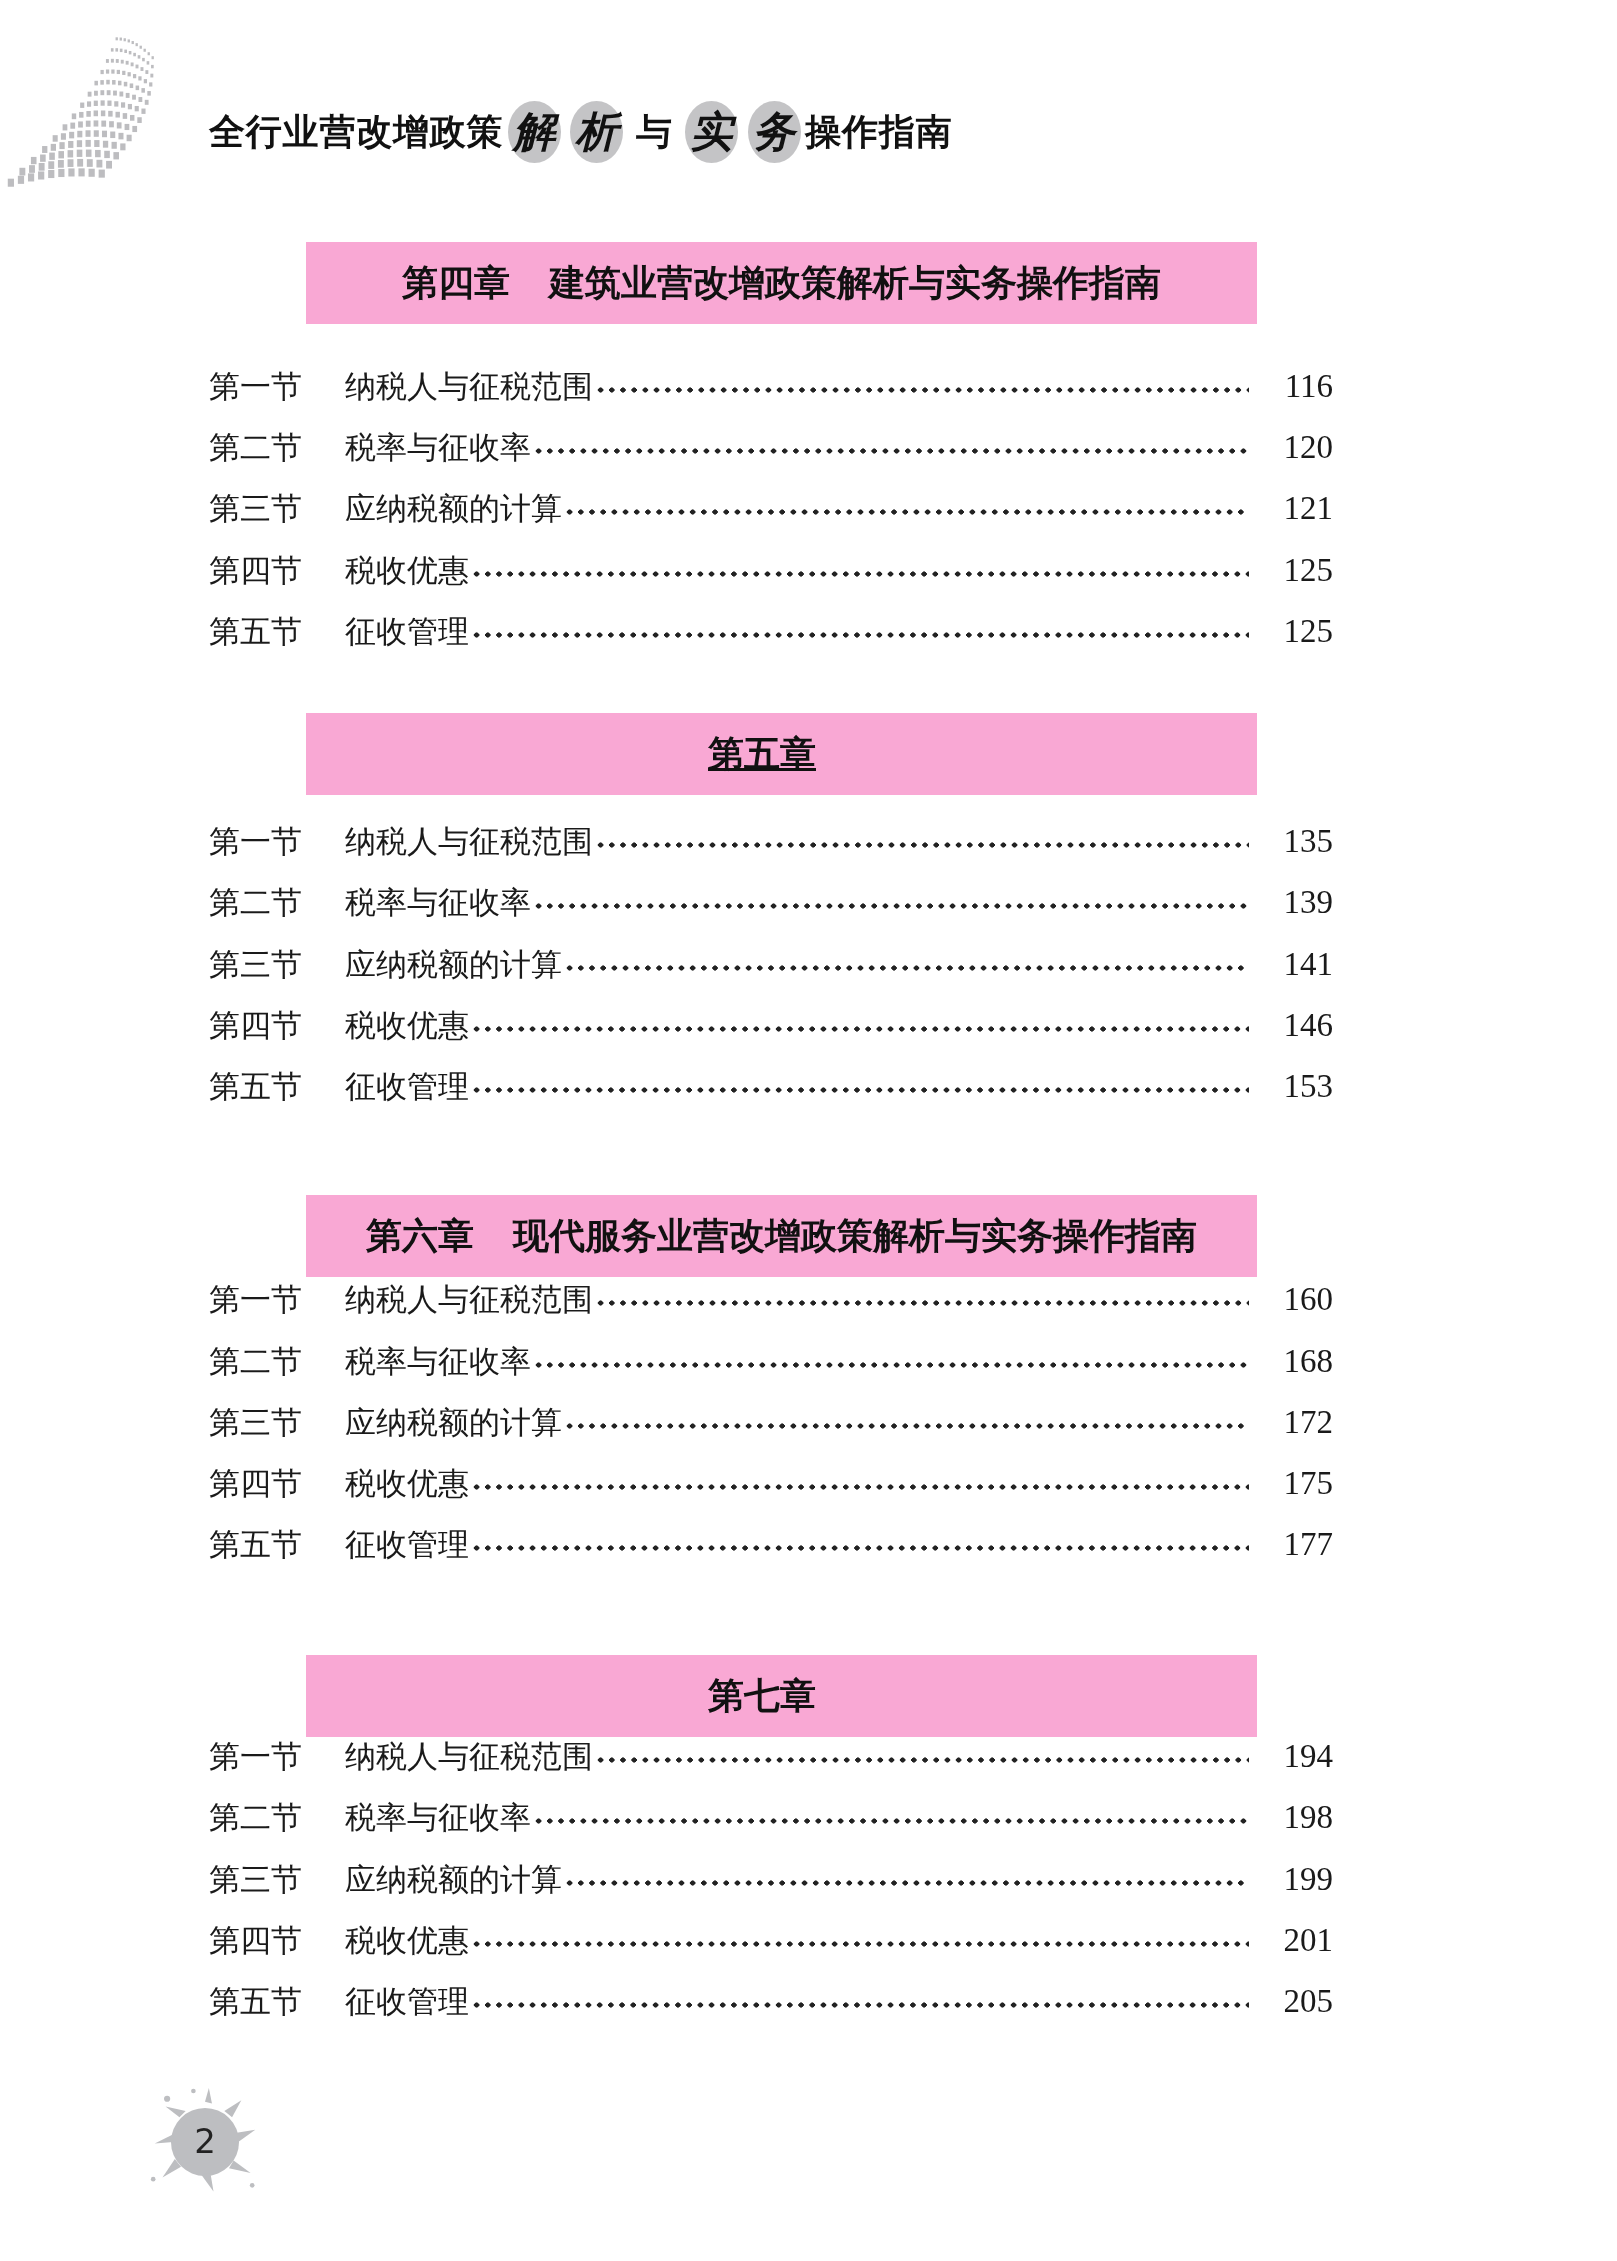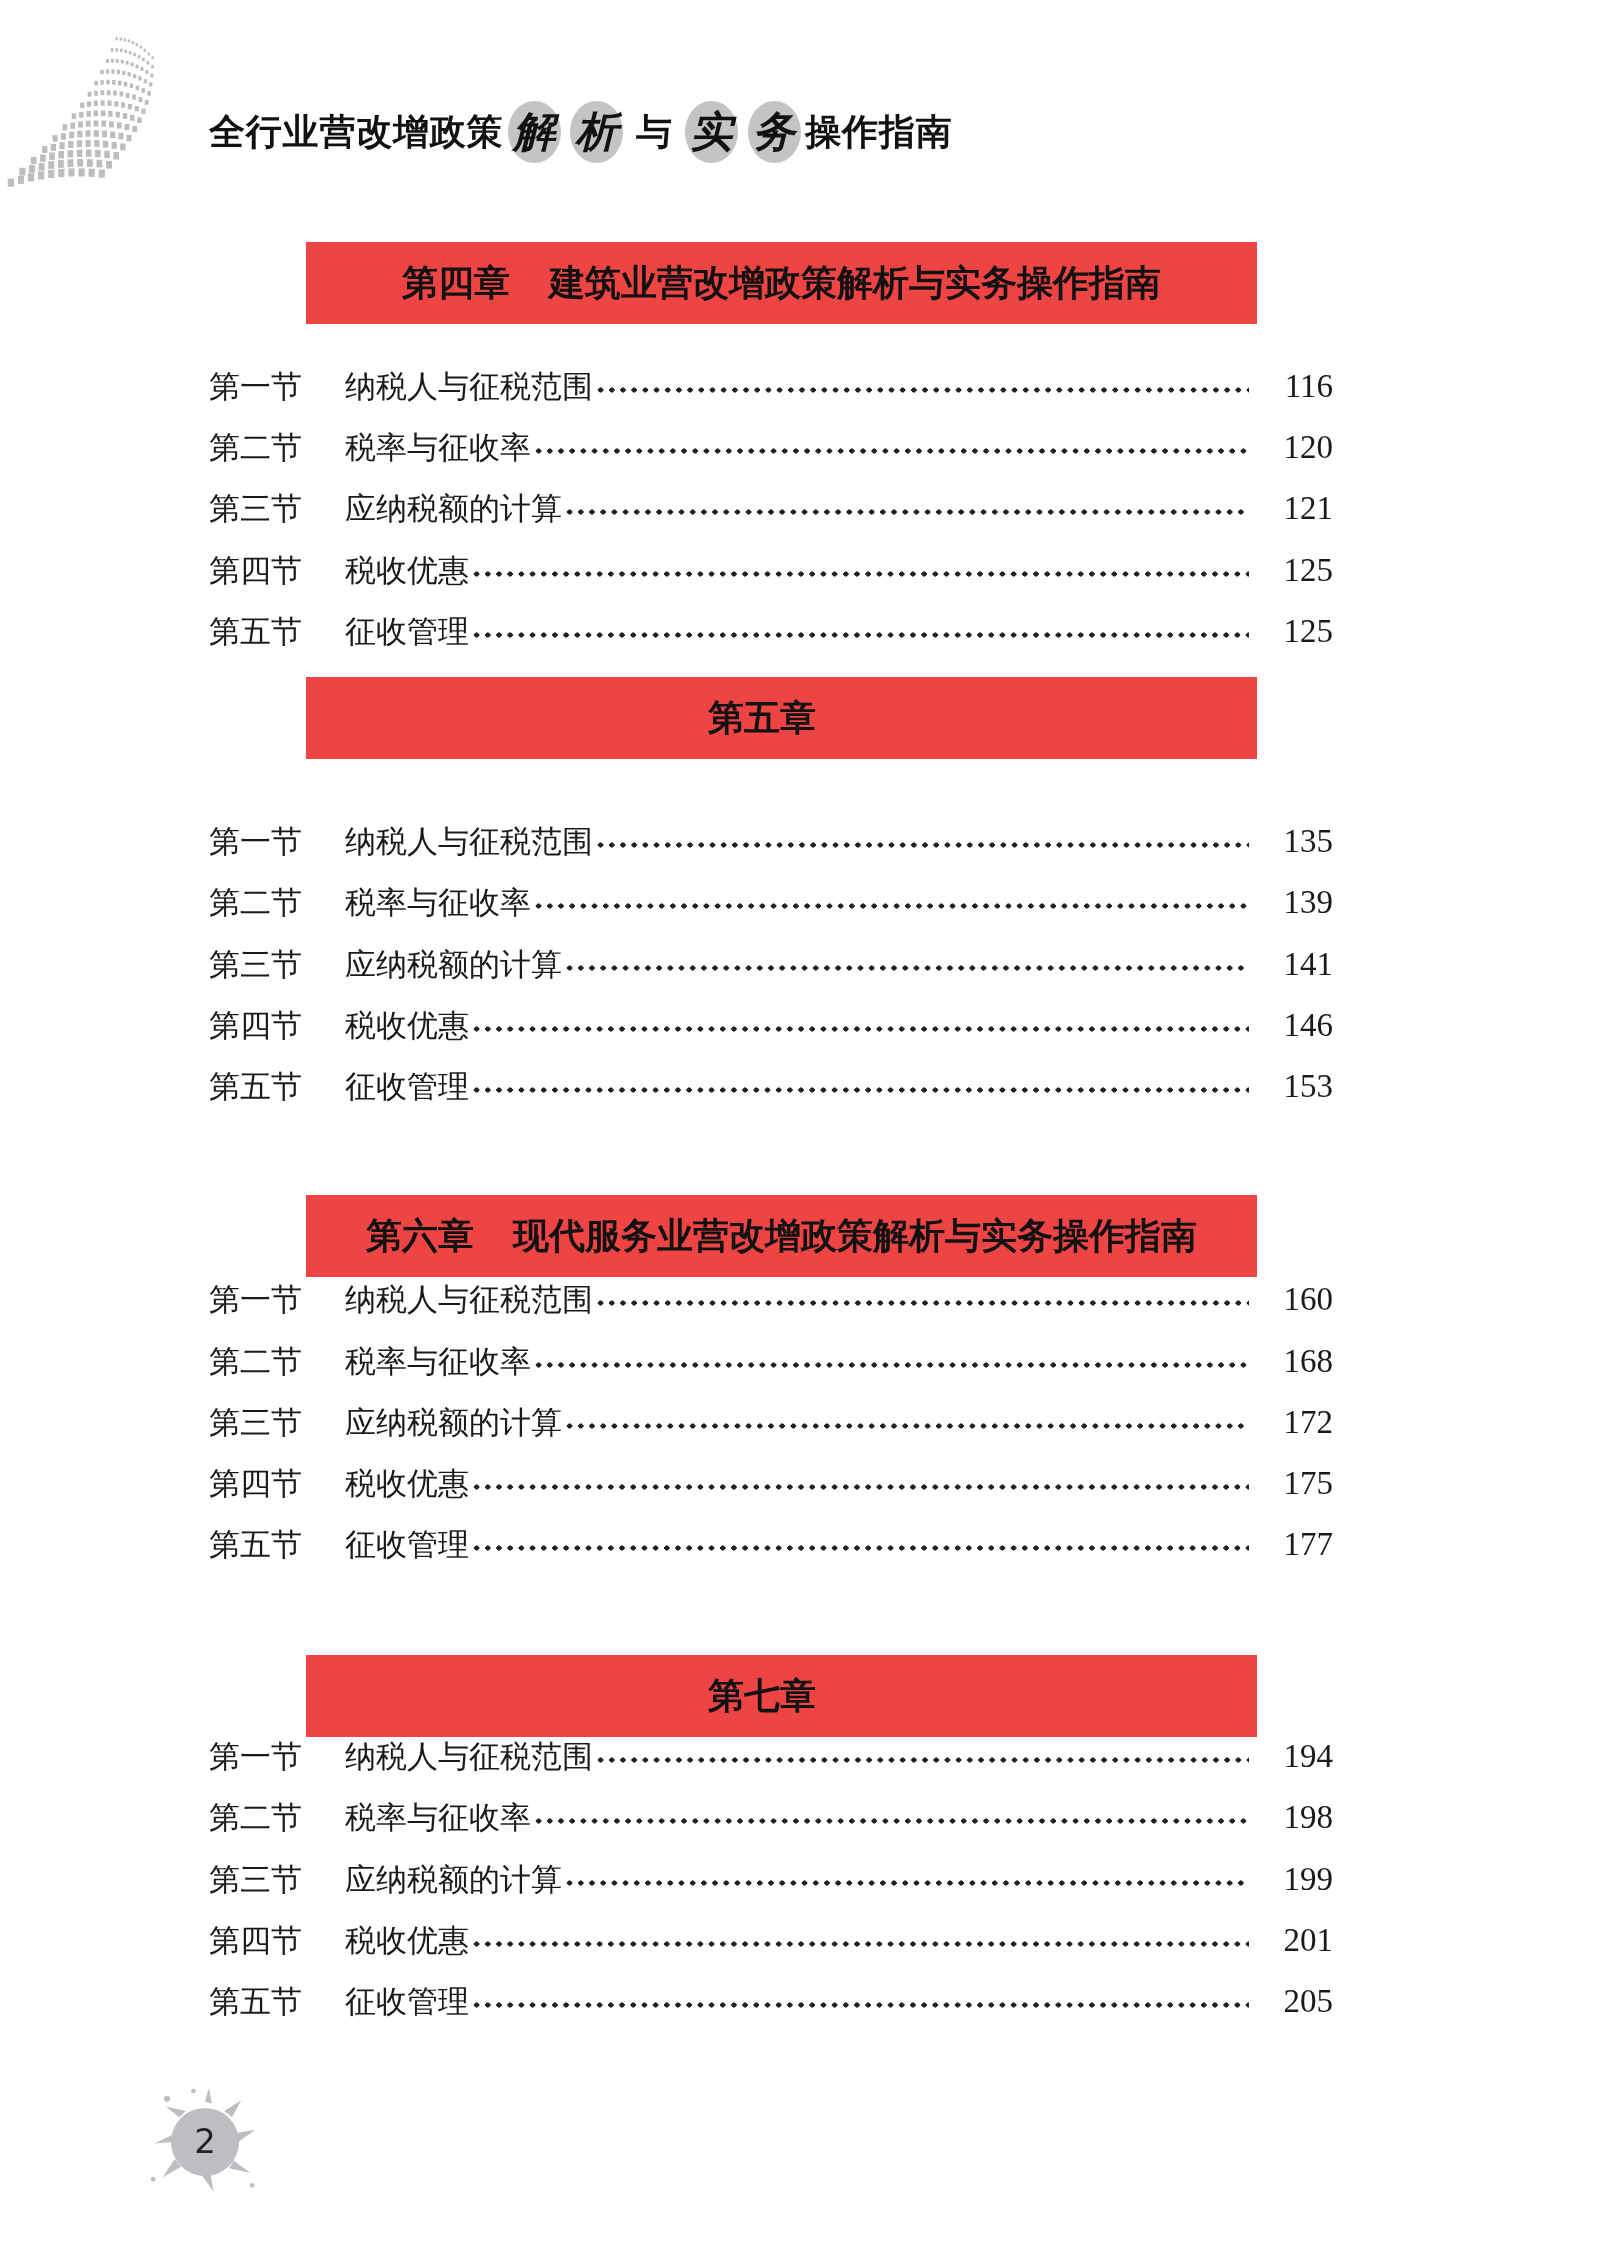--- a/index.html
+++ b/index.html
@@ -6,21 +6,21 @@
   body { width:1618px; height:2261px; position:relative; overflow:hidden;
          font-family:"DejaVu Serif","Liberation Serif",serif; color:#1a1a1a; }
   .deco { position:absolute; left:0; top:0; width:233px; height:202px; }
   .book-title { position:absolute; left:209px; top:101px; height:62px;
                 display:flex; align-items:center; font-family:Liberation Serif, serif;
                 font-weight:bold; font-size:36px; color:#111; letter-spacing:0.8px; }
   .book-title .circ { display:inline-flex; align-items:center; justify-content:center;
                 width:53px; height:62px; border-radius:50%; background:#c4c4c6;
                 font-size:42px; font-style:italic; margin:0 4.7px; }
   .book-title .plain { margin:0 7.8px; }
-  .chapter { position:absolute; left:306px; width:951px; height:82px; background:#ef4444;
+  .chapter { position:absolute; left:306px; width:951px; height:82px; background:#f9a8d4;
              display:flex; align-items:center; justify-content:center;
              font-family:"DejaVu Sans",sans-serif; font-weight:bold; font-size:36px; color:#111; }
   .chapter .num { margin-right:39px; }
   .row { position:absolute; left:209px; width:1124px; height:47px; display:flex; align-items:center;
          font-size:31px; }
   .row .sec { width:136px; flex:none; }
   .row .title { flex:none; }
   .row .leader { flex:1; height:6.2px; margin:0 28px 0 1.6px;
                  background-image:radial-gradient(circle, #222 2.5px, transparent 2.8px);
                  background-size:11.2px 6.2px; background-repeat:repeat-x; background-position:left center;
@@ -220,21 +220,21 @@
       <span class="title">税收优惠</span>
       <span class="leader"></span>
       <span class="page">125</span>
     </div>
     <div class="row" style="top: 608px;">
       <span class="sec">第五节</span>
       <span class="title">征收管理</span>
       <span class="leader"></span>
       <span class="page">125</span>
     </div>
-    <div class="chapter" style="top: 677px;">
+    <div class="chapter" style="top: 713px; text-decoration: underline;">
       <span class="num">第五章</span>
     </div>
     <div class="row" style="top: 818px;">
       <span class="sec">第一节</span>
       <span class="title">纳税人与征税范围</span>
       <span class="leader"></span>
       <span class="page">135</span>
     </div>
     <div class="row" style="top: 879px;">
       <span class="sec">第二节</span>

